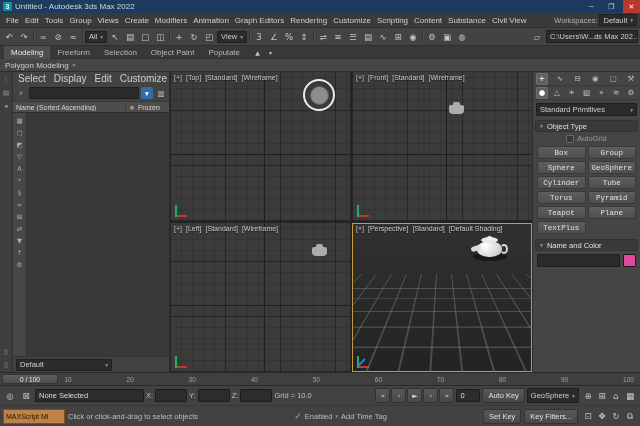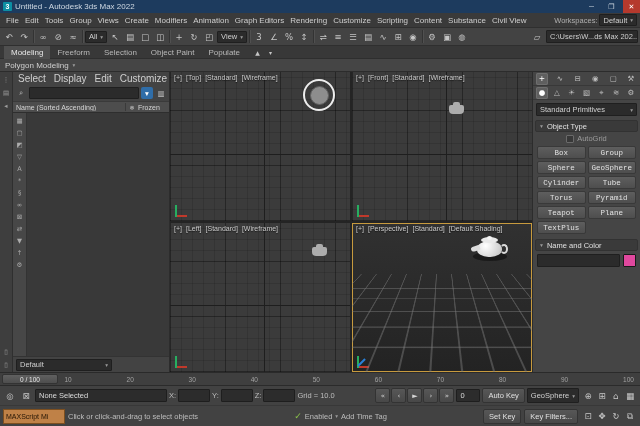--- a/index.html
+++ b/index.html
@@ -99,21 +99,21 @@
 .swatch{width:13px;height:13px;border:1px solid #191919;border-radius:1px;flex:none;}
 .timeline{height:13px;background:#3f3f3f;border-top:1px solid #2a2a2a;position:relative;}
 .ruler{position:absolute;left:6px;right:6px;top:0;bottom:0;display:flex;justify-content:space-between;align-items:center;}
 .tick{font-size:6.5px;color:#a2a2a2;}
 .slider{position:absolute;left:2px;top:1px;width:56px;height:10px;background:linear-gradient(#606060,#4e4e4e);border:1px solid #333;border-radius:2px;display:flex;align-items:center;justify-content:center;font-size:6.5px;color:#e8e8e8;z-index:2;}
 .sbar1{height:20px;background:#424242;border-top:1px solid #2b2b2b;display:flex;align-items:center;gap:2px;padding:0 3px;}
 .sbar2{height:21px;background:#424242;border-top:1px solid #383838;display:flex;align-items:center;gap:3px;padding:0 3px;}
 .slabel{font-size:7.5px;color:#bdbdbd;white-space:nowrap;}
 .sfield{background:#2c2c2c;border:1px solid #1e1e1e;height:13px;display:flex;align-items:center;padding:0 3px;font-size:7.5px;color:#dcdcdc;border-radius:1px;}
 .coordf{width:32px;}
-.statusf{width:132px;}
+.statusf{width:109px;}
 .framef{width:24px;}
 .skbtn{height:15px;padding:0 5px;background:linear-gradient(#575757,#484848);border:1px solid #333;border-radius:2px;display:flex;align-items:center;font-size:7.5px;color:#e0e0e0;white-space:nowrap;}
 .ticon{width:15px;height:15px;background:linear-gradient(#575757,#484848);border:1px solid #333;border-radius:2px;display:flex;align-items:center;justify-content:center;font-size:7px;color:#d5d5d5;font-family:"DejaVu Sans",sans-serif;flex:none;}
 .navic{width:14px;height:14px;display:flex;align-items:center;justify-content:center;font-size:8.5px;color:#c8c8c8;font-family:"DejaVu Sans",sans-serif;flex:none;}
 .mxs{width:62px;height:15px;background:#bf8147;border:1px solid #7d4f1f;color:#241505;font-size:7px;display:flex;align-items:center;padding:0 2px;white-space:nowrap;overflow:hidden;flex:none;}
 .check{color:#8bc34a;font-size:9px;}
 .spacer{flex:1;}
 </style>
 </head>
 <body>

